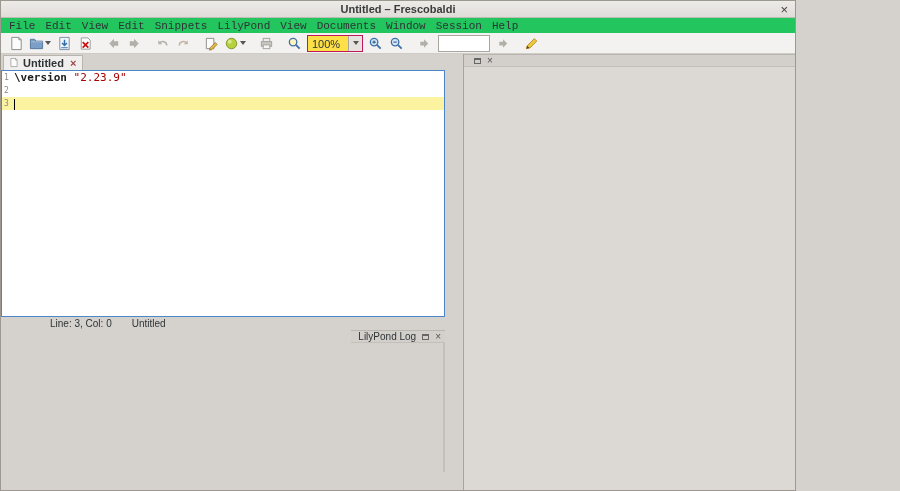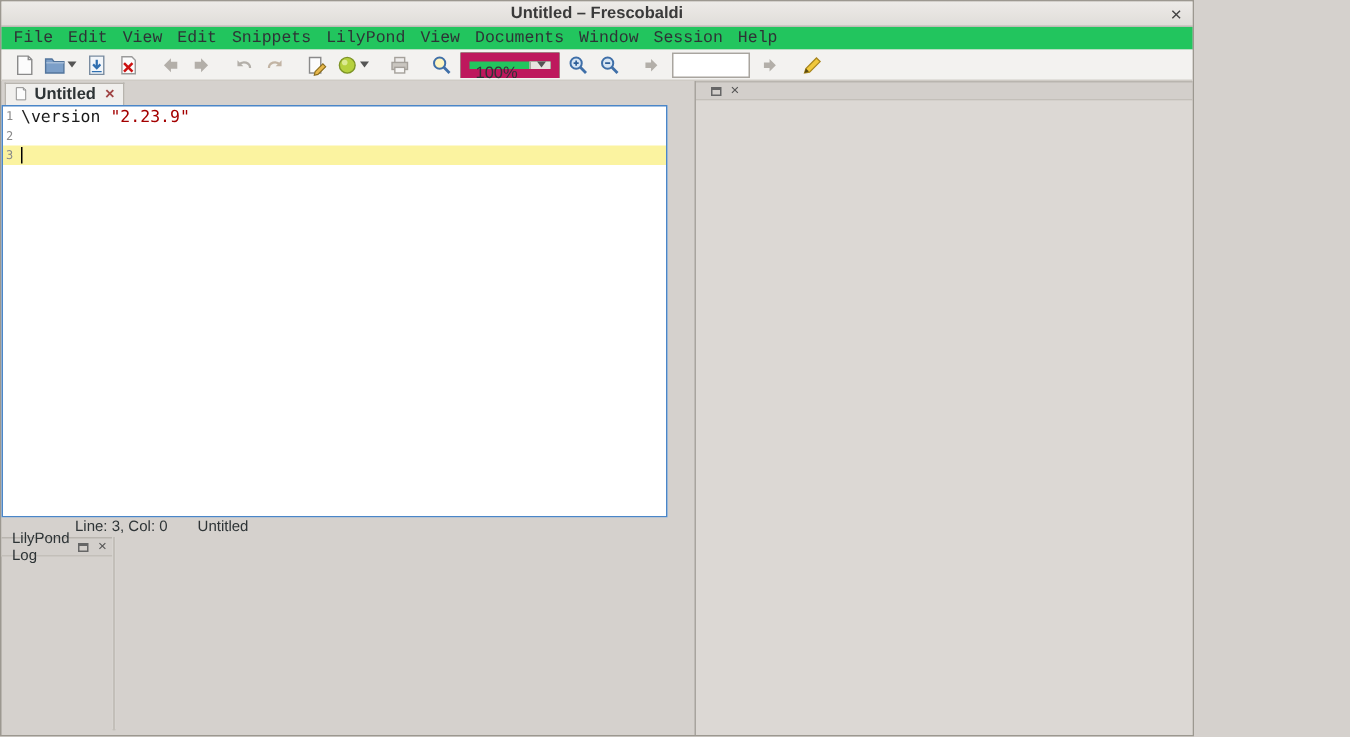--- a/index.html
+++ b/index.html
@@ -17,21 +17,21 @@
   .menubar { height:15px; background:#22c55e; display:flex; align-items:flex-end; padding-left:3px; flex:0 0 15px;font-family:Liberation Mono, monospace; }
   .menu-item { padding:1px 5px; font-size:11px; color:#2e3436; }
 
   
   .toolbar { height:21px; background:#f3f2f0; border-bottom:1px solid #cfcbc5; display:flex; align-items:center; padding-left:5px; flex:0 0 21px; }
   .tbtn { background:transparent; border:1px solid transparent; width:20px; height:19px; display:flex; align-items:center; justify-content:center; padding:0; margin-right:1px; }
   .tbtn svg { display:block; }
   .tbtn.withdd { width:26px; }
   .caret { width:0; height:0; border-left:3px solid transparent; border-right:3px solid transparent; border-top:4px solid #555; display:inline-block; margin-left:1px; }
   .tsep { width:7px; }
-  .combo { display:flex; height:17px; border:6px solid #be185d; background:#22c55e; margin:0 2px; }
+  .combo { display:flex; height:17px; border:1px solid #be185d; background:#fde047; margin:0 2px; }
   .combo-text { width:40px; padding:1px 4px; font-size:11px; line-height:14px; }
   .combo-btn { width:14px; background:#e6e3df; border-left:1px solid #a9a59f; display:flex; align-items:center; justify-content:center; }
   .page-input { width:52px; height:17px; border:1px solid #a9a59f; background:#fff; margin:0 3px; font-size:11px; padding:0 3px; font-family:"Liberation Sans", sans-serif; }
 
   
   .main { flex:1; display:flex; min-height:0;gap:18px; }
   .left { width:444px; flex:0 0 444px; display:flex; flex-direction:column; min-height:0; }
   .right { flex:1; display:flex; flex-direction:column; border-left:1px solid #a8a49e; min-height:0; }
 
   
@@ -39,36 +39,36 @@
   .tab { display:flex; align-items:center; gap:4px; background:#f0efed; border:1px solid #b8b4ae; border-bottom:none; padding:1px 6px 2px 5px; height:15px; }
   .tab-label { font-weight:bold; font-size:11px; color:#2e3436; }
   .tab-close { color:#a04545; font-size:11px; font-weight:bold; margin-left:2px; line-height:10px; }
 
   
   .editor { flex:1; background:#fff; border:1px solid #4a86c8; overflow:hidden; font-family:"DejaVu Sans Mono", monospace; font-size:11px; min-height:0; }
   .code-row { display:flex; height:13px; line-height:13px; align-items:stretch; }
   .code-row.current { background:#fbf3a0; }
   .ln { width:12px; flex:0 0 12px; color:#8a8a8a; font-size:8px; line-height:13px; padding-left:2px; }
   .code { white-space:pre; }
-  .kw { font-weight:normal; color:#1a1a1a;text-align:center; }
+  .kw { font-weight:bold; color:#1a1a1a;text-align:center; }
   .str { color:#a40000; }
   .cursor { display:inline-block; width:1px; height:11px; background:#000; vertical-align:middle; }
 
   
   .statusbar { height:13px; flex:0 0 13px; background:#d5d1cd; display:flex; align-items:center; font-size:10px; color:#2e3436; }
   .statusbar .pos { padding-left:5px;margin-left:44px; }
   .statusbar .doc { margin-left:20px; }
 
   
   .panel-header { height:13px; flex:0 0 13px; display:flex; align-items:center; background:#d3cfcb; border-top:1px solid #b9b5af; border-bottom:1px solid #c3bfb9; padding:0 4px; }
   .panel-title { font-size:10px; color:#2e3436; flex:1; padding-left:3px; }
   .panel-btn { margin-left:6px; color:#555; font-size:10px; line-height:10px; display:flex; align-items:center; }
   .float-glyph { width:7px; height:6px; border:1px solid #666; border-top-width:2px; display:inline-block; }
 
-  .log-panel { flex:0 0 auto; display:flex; flex-direction:row; margin-bottom:3px; }
+  .log-panel { flex:0 0 auto; display:flex; flex-direction:column; margin-bottom:18px;align-items:flex-end; }
   .log-content { height:129px; background:#fff; border:1px solid #c3bfb9; border-top:none; }
 
   .music-content { flex:1; background:#dcd8d4; }
 </style>
 </head>
 <body>
 
 <div class="window">
 
   <div class="titlebar">

